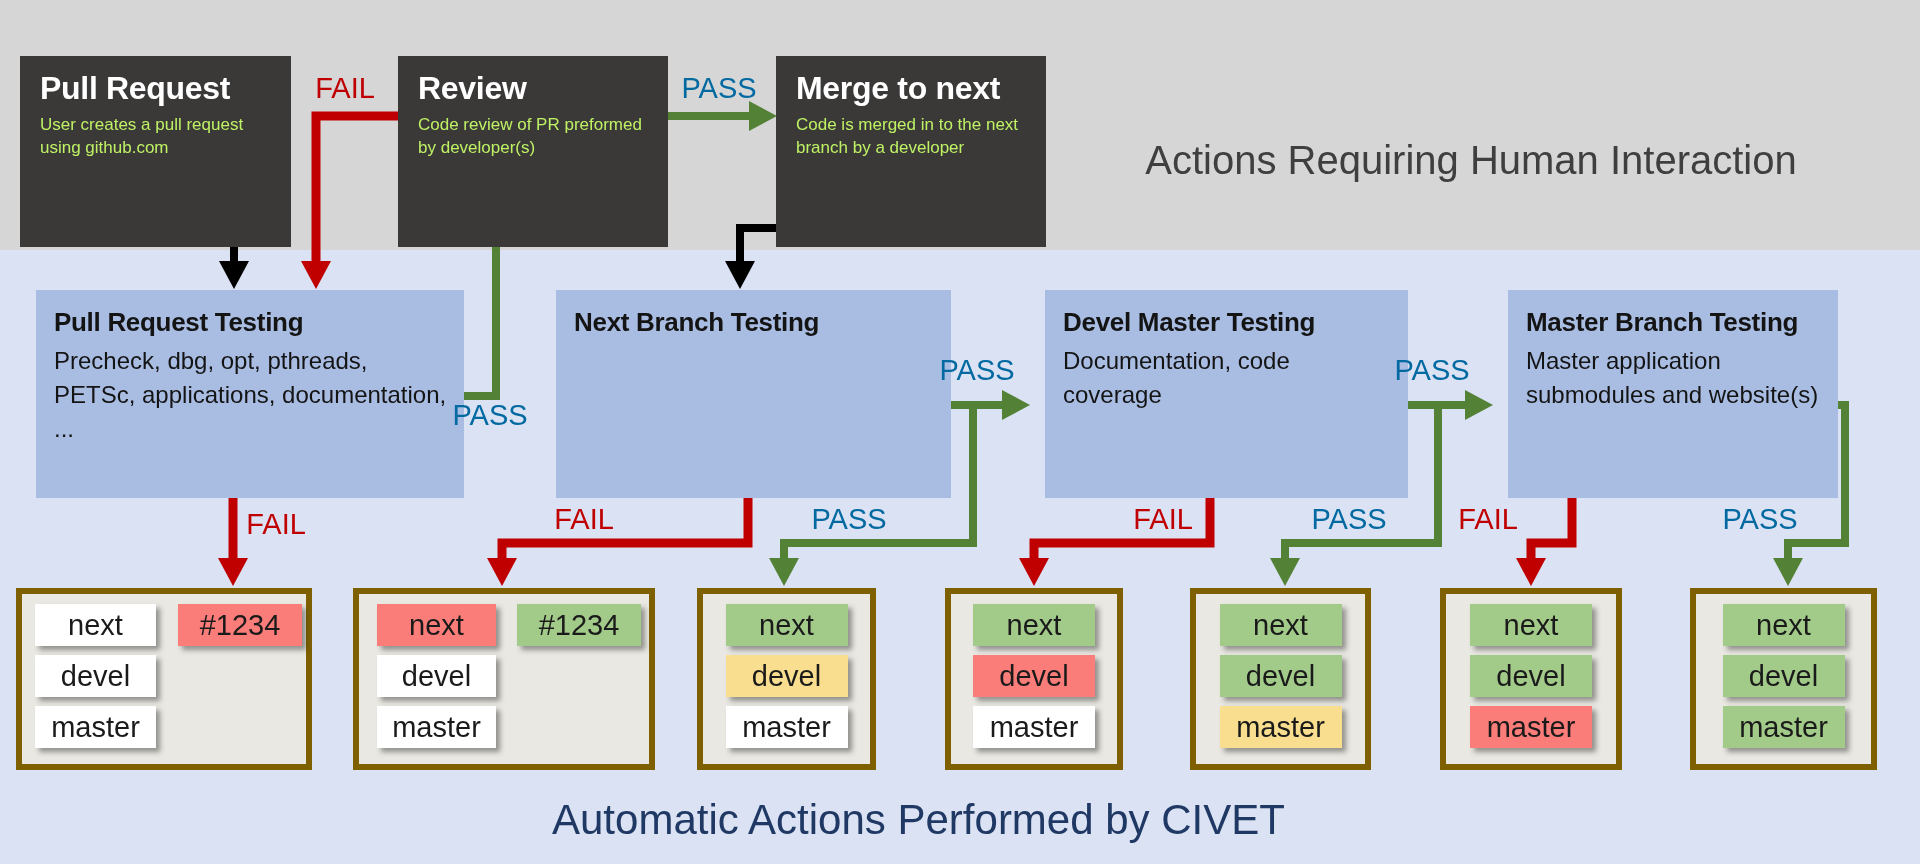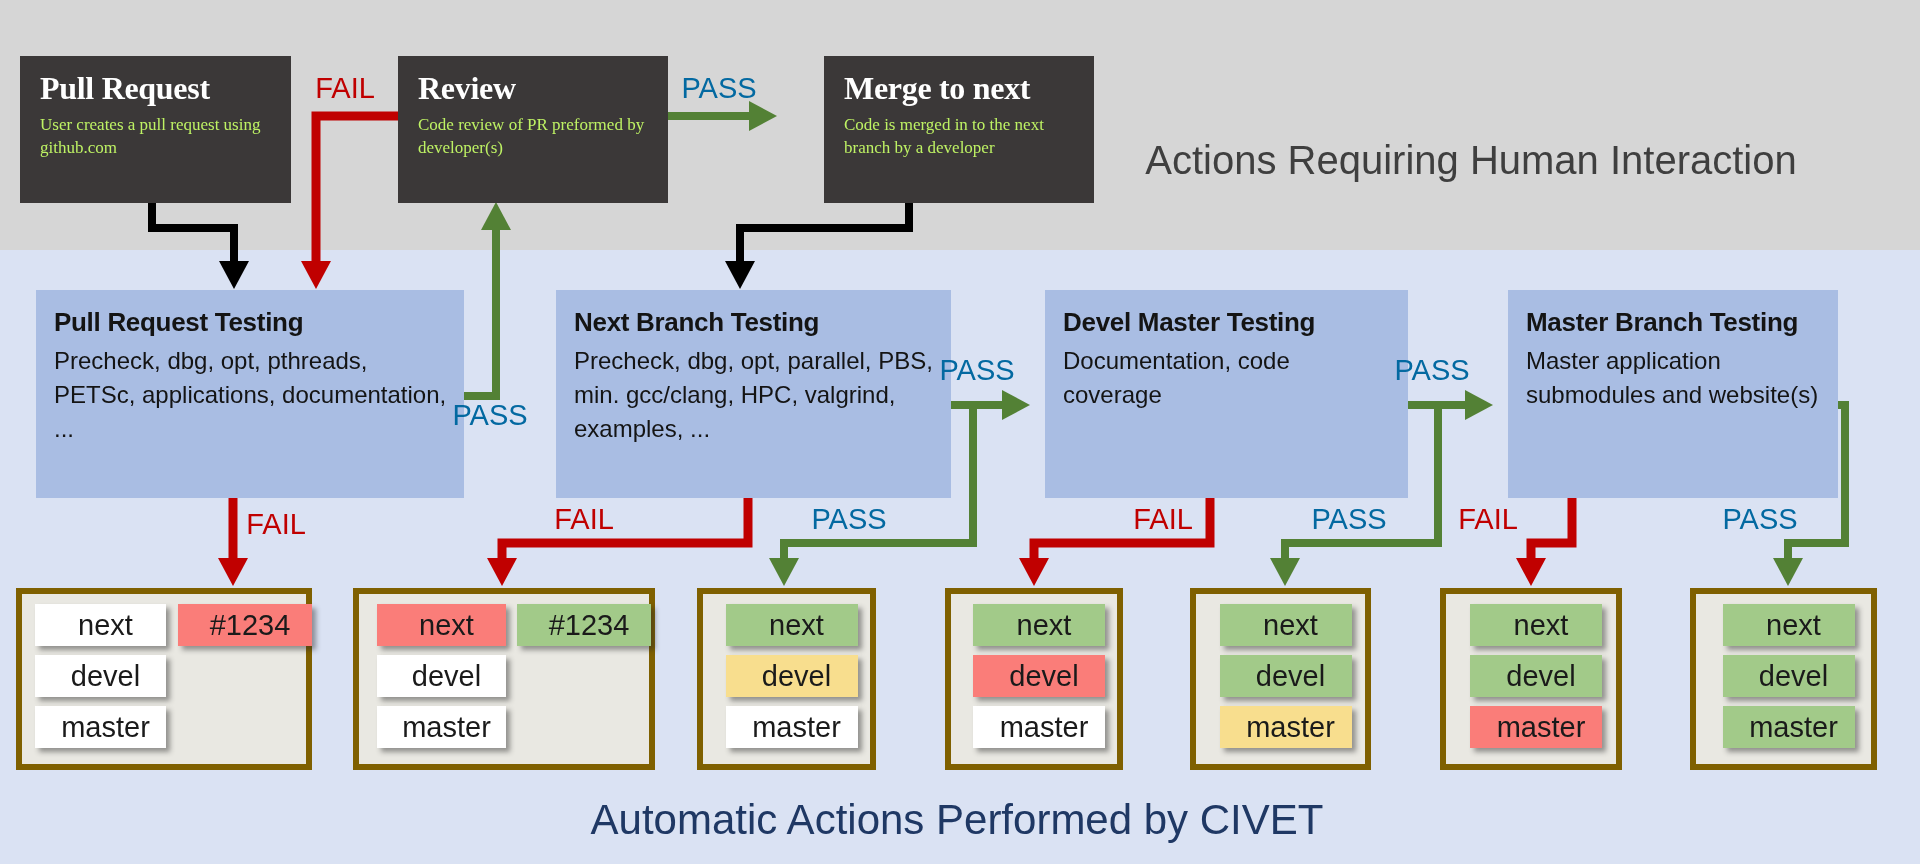--- a/index.html
+++ b/index.html
@@ -5,49 +5,48 @@
   html,body{margin:0;padding:0;background:#ffffff;}
   .canvas{
     position:relative;width:1920px;height:864px;overflow:hidden;
     font-family:"Liberation Sans",sans-serif;
     background:#DAE2F3;
   }
   .band-top{position:absolute;left:0;top:0;width:1920px;height:250px;background:#D6D6D6;}
   .band-bottom{position:absolute;left:0;top:250px;width:1920px;height:614px;background:#DAE2F3;}
 
   .darkbox{
-    position:absolute;top:56px;height:147px;background:#3B3838;color:#ffffff;
-    box-sizing:border-box;padding:12px 10px 0 20px;font-family:Liberation Serif, serif;
+    position:absolute;top:56px;height:191px;background:#3B3838;color:#ffffff;
+    box-sizing:border-box;padding:12px 10px 0 20px;
   }
   .darkbox .t{font-size:32px;font-weight:600;line-height:40px;letter-spacing:-0.3px;}
   .darkbox .d{font-size:17px;line-height:23px;margin-top:5px;color:#bef264;}
 
   .bluebox{
     position:absolute;top:290px;height:208px;background:#A9BDE3;color:#141414;
     box-sizing:border-box;padding:14px 16px 0 18px;margin-left:16px;
   }
   .bluebox .t{font-size:26px;font-weight:700;line-height:36px;letter-spacing:-0.3px;}
   .bluebox .d{font-size:24px;line-height:34px;margin-top:4px;}
 
   .big-title{position:absolute;font-size:40px;color:#3F3F3F;text-align:center;}
-  .bottom-title{position:absolute;font-size:42px;color:#1F3864;text-align:center;}
+  .bottom-title{position:absolute;font-size:42px;color:#1F3864;text-align:left;}
 
   .lbl{position:absolute;font-size:29px;transform:translateX(-50%);white-space:nowrap;}
   .lbl.fail{color:#C00000;}
   .lbl.pass{color:#0369a1;}
 
   .sbox{
     position:absolute;top:588px;height:182px;background:#E9E8E2;
     border:6px solid #7F6000;box-sizing:border-box;
   }
   .chip{
     position:absolute;height:42px;line-height:42px;text-align:center;
     font-size:29px;color:#1a1a1a;background:#ffffff;
     box-shadow:4px 4px 5px rgba(40,40,40,0.45);
-    padding-left:10px;
   }
   .chip[data-state="white"]{background:#FFFFFF;}
   .chip[data-state="green"]{background:#A2CA89;}
   .chip[data-state="yellow"]{background:#F8DE8E;}
   .chip[data-state="red"]{background:#FA7D79;}
   .chip.r1{top:10px;} .chip.r2{top:61px;} .chip.r3{top:112px;}
   .chip.c{left:50%;margin-left:-61px;width:122px;}
 
   svg.wires{position:absolute;left:0;top:0;pointer-events:none;}
 </style>
@@ -101,35 +100,34 @@
   <div class="bottom-title" style="left:552px;top:796px;width:810px;">Automatic Actions Performed by CIVET</div>
 
   <div class="darkbox" style="left:20px;width:271px;">
     <div class="t">Pull Request</div>
     <div class="d">User creates a pull request using github.com</div>
   </div>
   <div class="darkbox" style="left:398px;width:270px;">
     <div class="t">Review</div>
     <div class="d">Code review of PR preformed by developer(s)</div>
   </div>
-  <div class="darkbox" style="left:776px;width:270px;margin-left:48px;">
+  <div class="darkbox" style="left:776px;width:270px;">
     <div class="t">Merge to next</div>
     <div class="d">Code is merged in to the next branch by a developer</div>
   </div>
 
   <div class="lbl fail" style="left:345px;top:72px;">FAIL</div>
   <div class="lbl pass" style="left:719px;top:72px;">PASS</div>
 
   <div class="bluebox" style="left:20px;width:428px;">
     <div class="t">Pull Request Testing</div>
     <div class="d">Precheck, dbg, opt, pthreads, PETSc, applications, documentation, ...</div>
   </div>
   <div class="bluebox" style="left:540px;width:395px;">
     <div class="t">Next Branch Testing</div>
-    <div class="d">Precheck, dbg, opt, parallel, PBS, min. gcc/clang, HPC, valgrind, examples, ...</div>
   </div>
   <div class="bluebox" style="left:1029px;width:363px;">
     <div class="t">Devel Master Testing</div>
     <div class="d">Documentation, code coverage</div>
   </div>
   <div class="bluebox" style="left:1492px;width:330px;">
     <div class="t">Master Branch Testing</div>
     <div class="d">Master application submodules and website(s)</div>
   </div>
 

